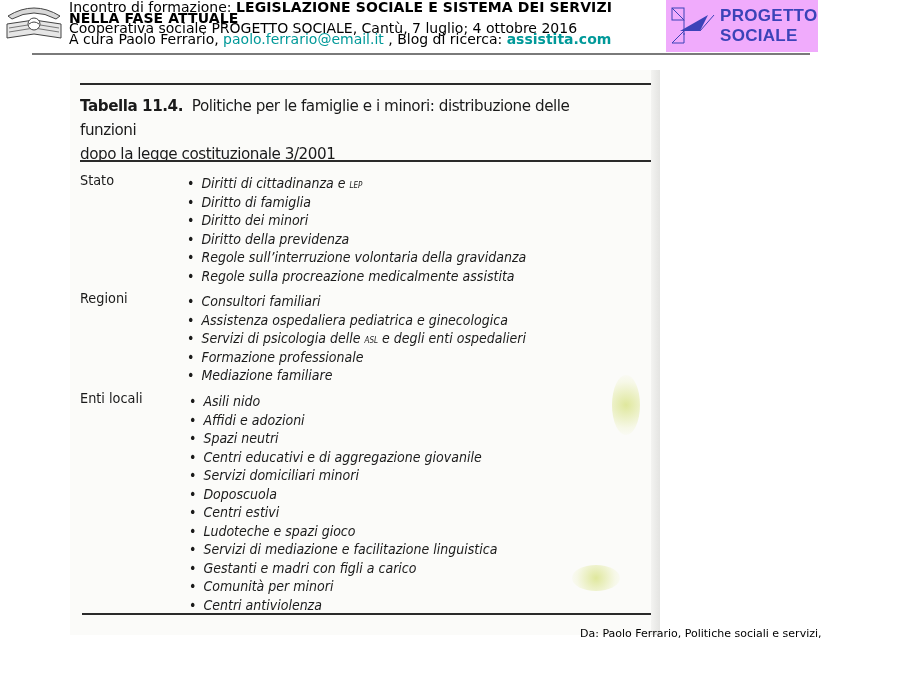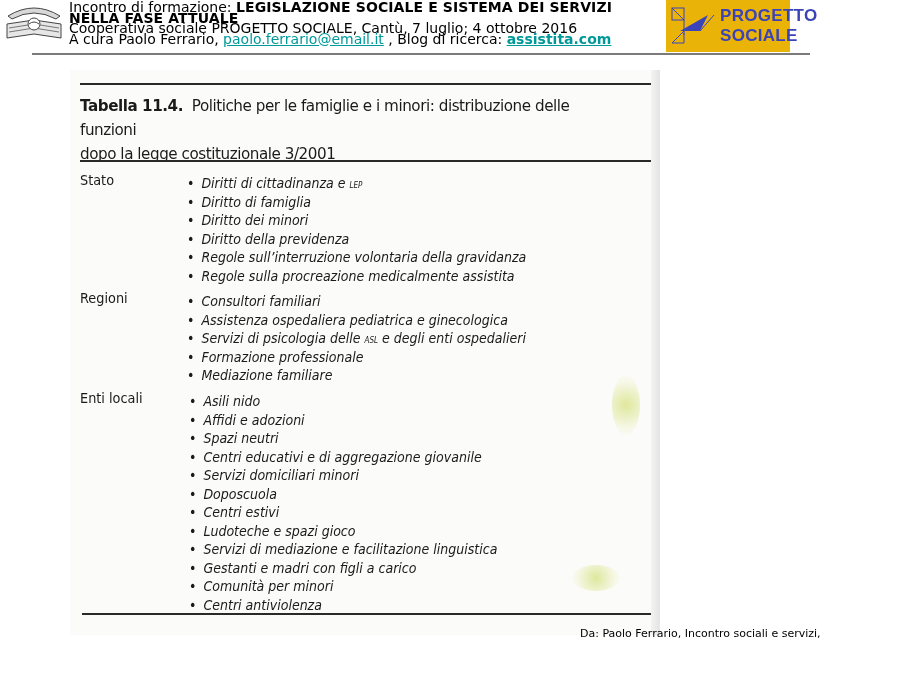--- a/index.html
+++ b/index.html
@@ -10,25 +10,25 @@
       color: #000;
     }
     .header { position: absolute; left: 0; top: 0; width: 900px; height: 56px; }
     .logo-left { position: absolute; left: 4px; top: 2px; width: 60px; height: 40px; }
     .header-text {
       position: absolute; left: 69px; top: 2px; width: 590px;
       font-size: 14px; line-height: 10.5px; color: #000;
       font-family: "DejaVu Sans", sans-serif;
     }
     .header-text b { font-weight: bold; letter-spacing: 0.1px; }
-    .header-text a { color: #009999; text-decoration: underline; }
+    .header-text a { color: #009999; }
     .header-text a.bold { font-weight: bold; }
     .logo-right {
-      position: absolute; left: 666px; top: 0px; width: 124px; height: 52px;
-      background: #eab308;
+      position: absolute; left: 666px; top: 0px; width: 152px; height: 52px;
+      background: #f0abfc;
     }
     .logo-right .word {
       position: absolute; left: 54px; font-family: "Liberation Sans", sans-serif;
       font-weight: bold; font-size: 17px; color: #3b43b8; letter-spacing: 0.3px;
     }
     .page-num {
       position: absolute; left: 856px; top: 3px; font-size: 10px;
       font-family: "DejaVu Sans", sans-serif; color: #000; margin-left: 48px;
     }
     .header-rule {
@@ -162,14 +162,14 @@
   <li><span class="bullet">•</span><span>Ludoteche e spazi gioco</span></li>
   <li><span class="bullet">•</span><span>Servizi di mediazione e facilitazione linguistica</span></li>
   <li><span class="bullet">•</span><span>Gestanti e madri con figli a carico</span></li>
   <li><span class="bullet">•</span><span>Comunità per minori</span></li>
   <li><span class="bullet">•</span><span>Centri antiviolenza</span></li>
 </ul>
 
 <div class="rule" style="left:82px;top:613px;width:569px;"></div>
 
 <div class="citation">
-  <div>Da: Paolo Ferrario, Incontro sociali e servizi,</div>
+  <div>Da: Paolo Ferrario, Politiche sociali e servizi,</div>
 </div>
 
 </body></html>

